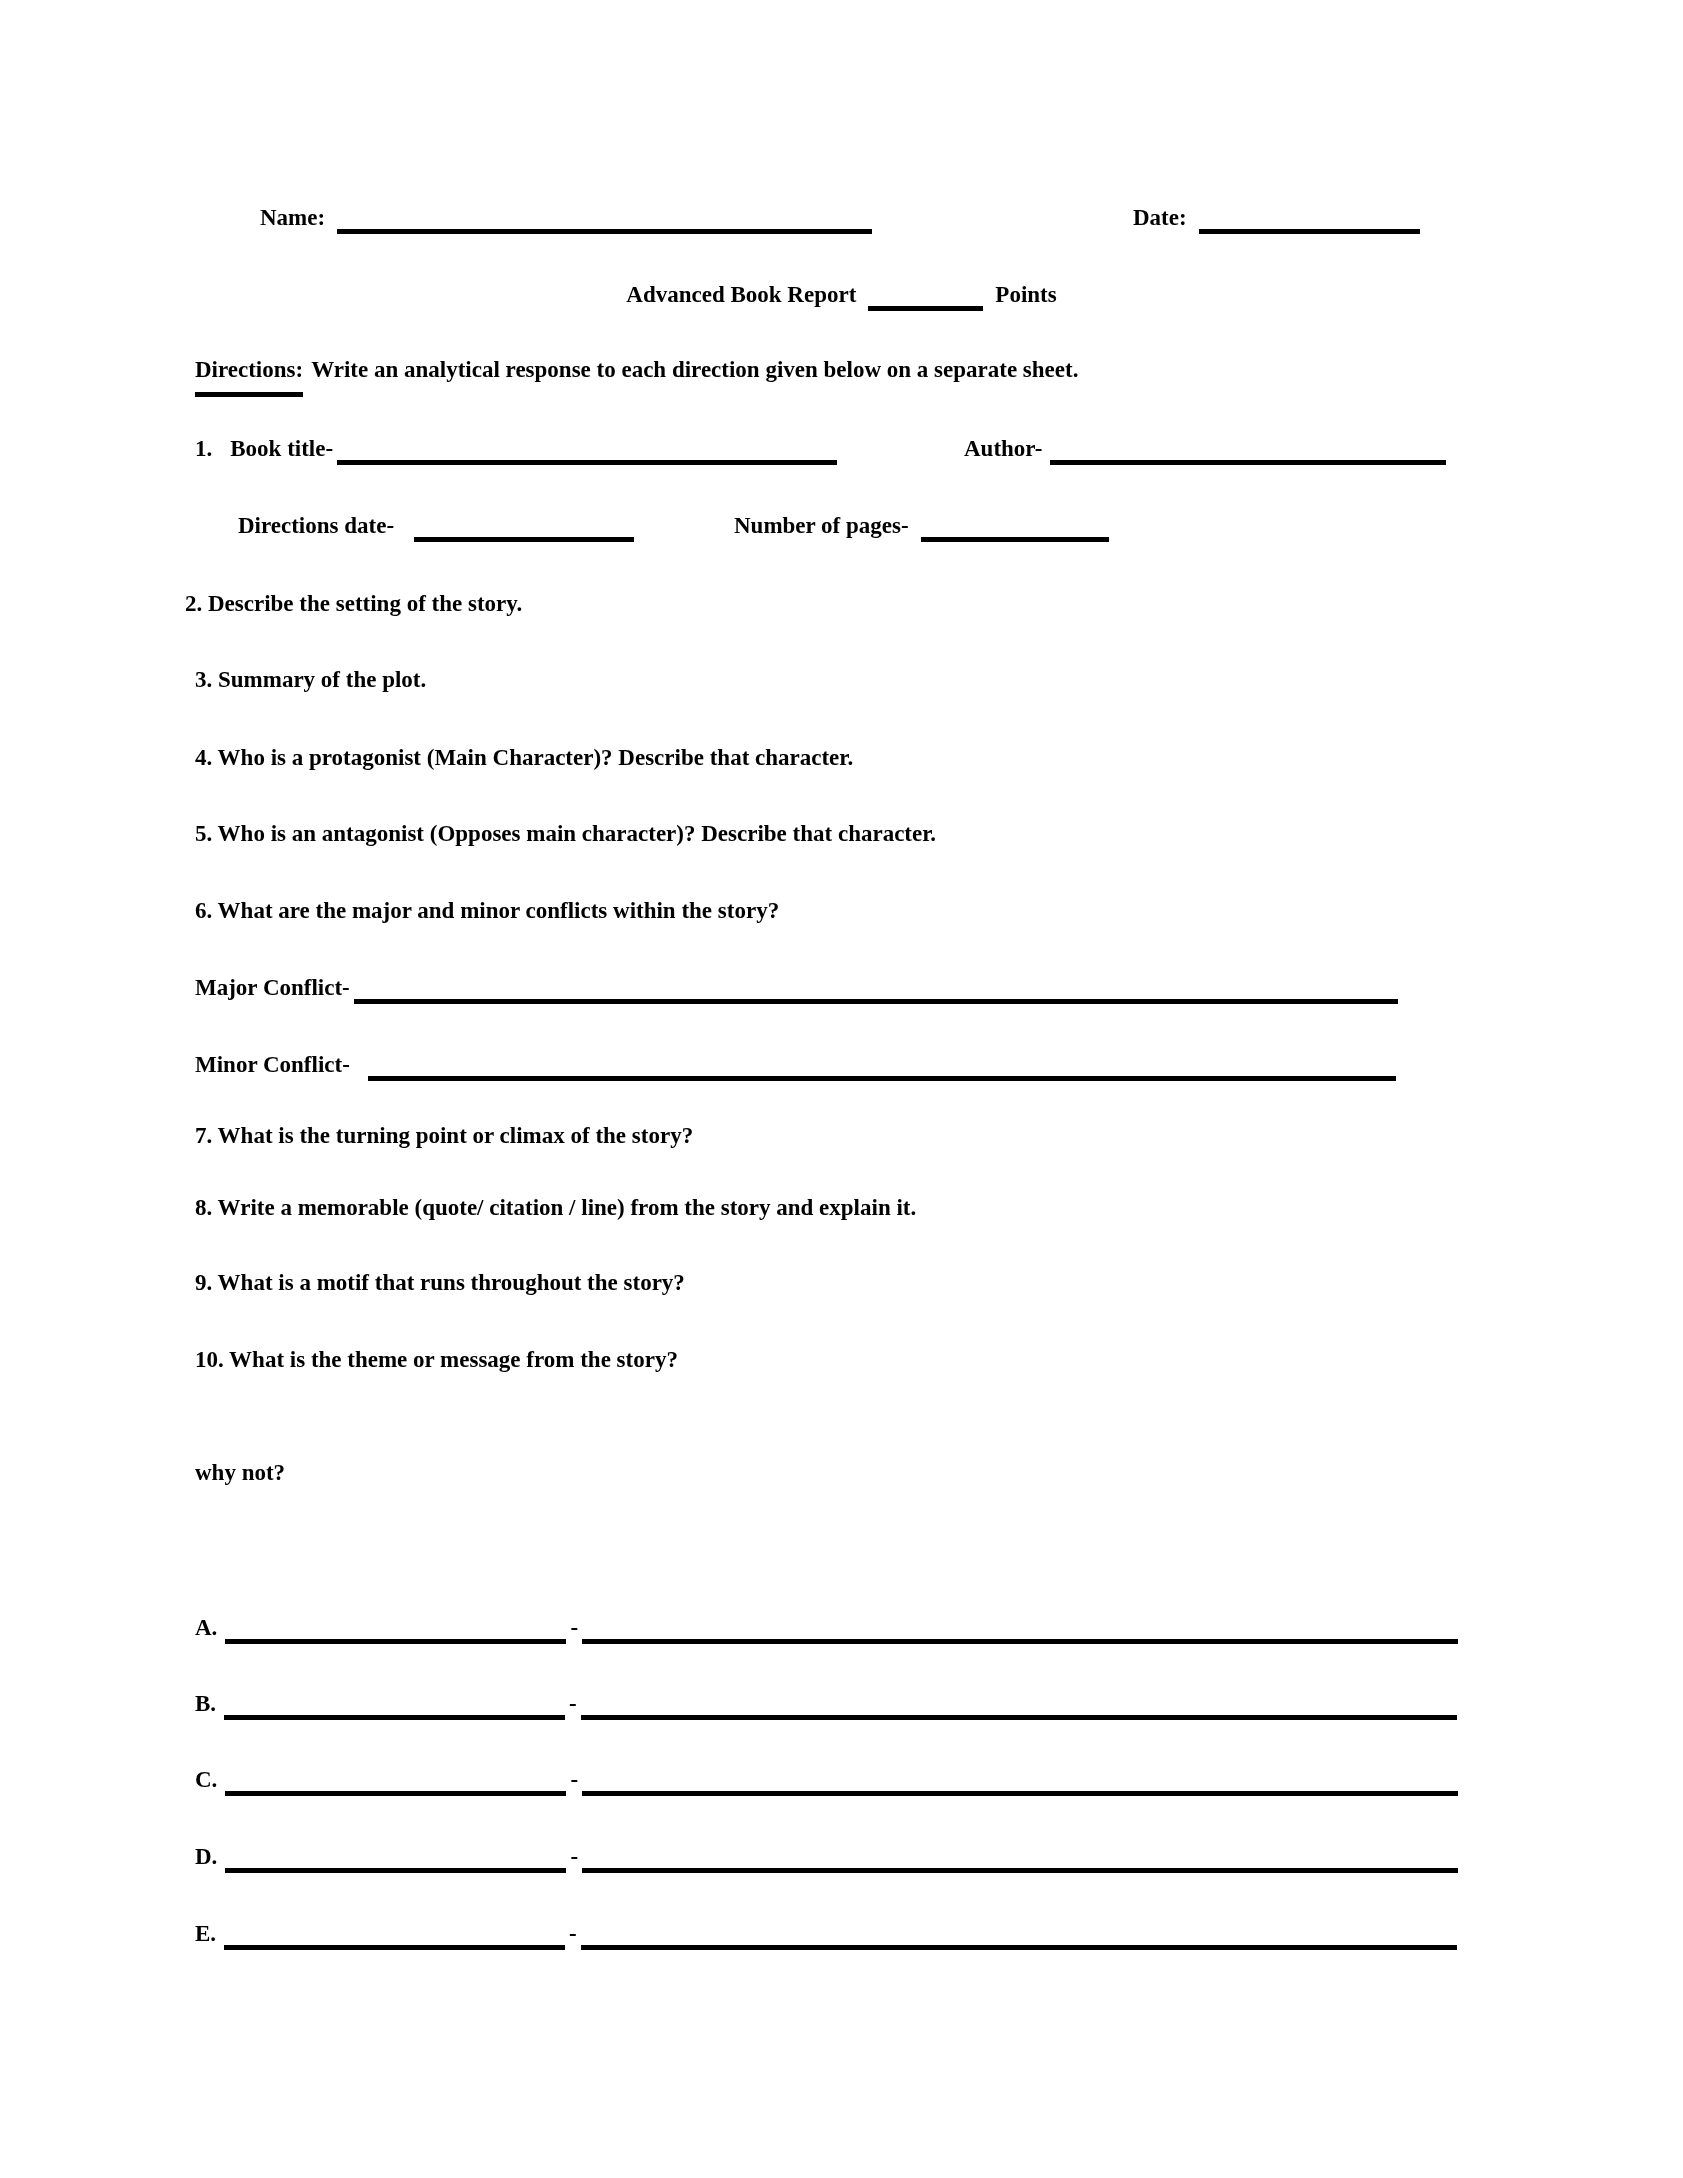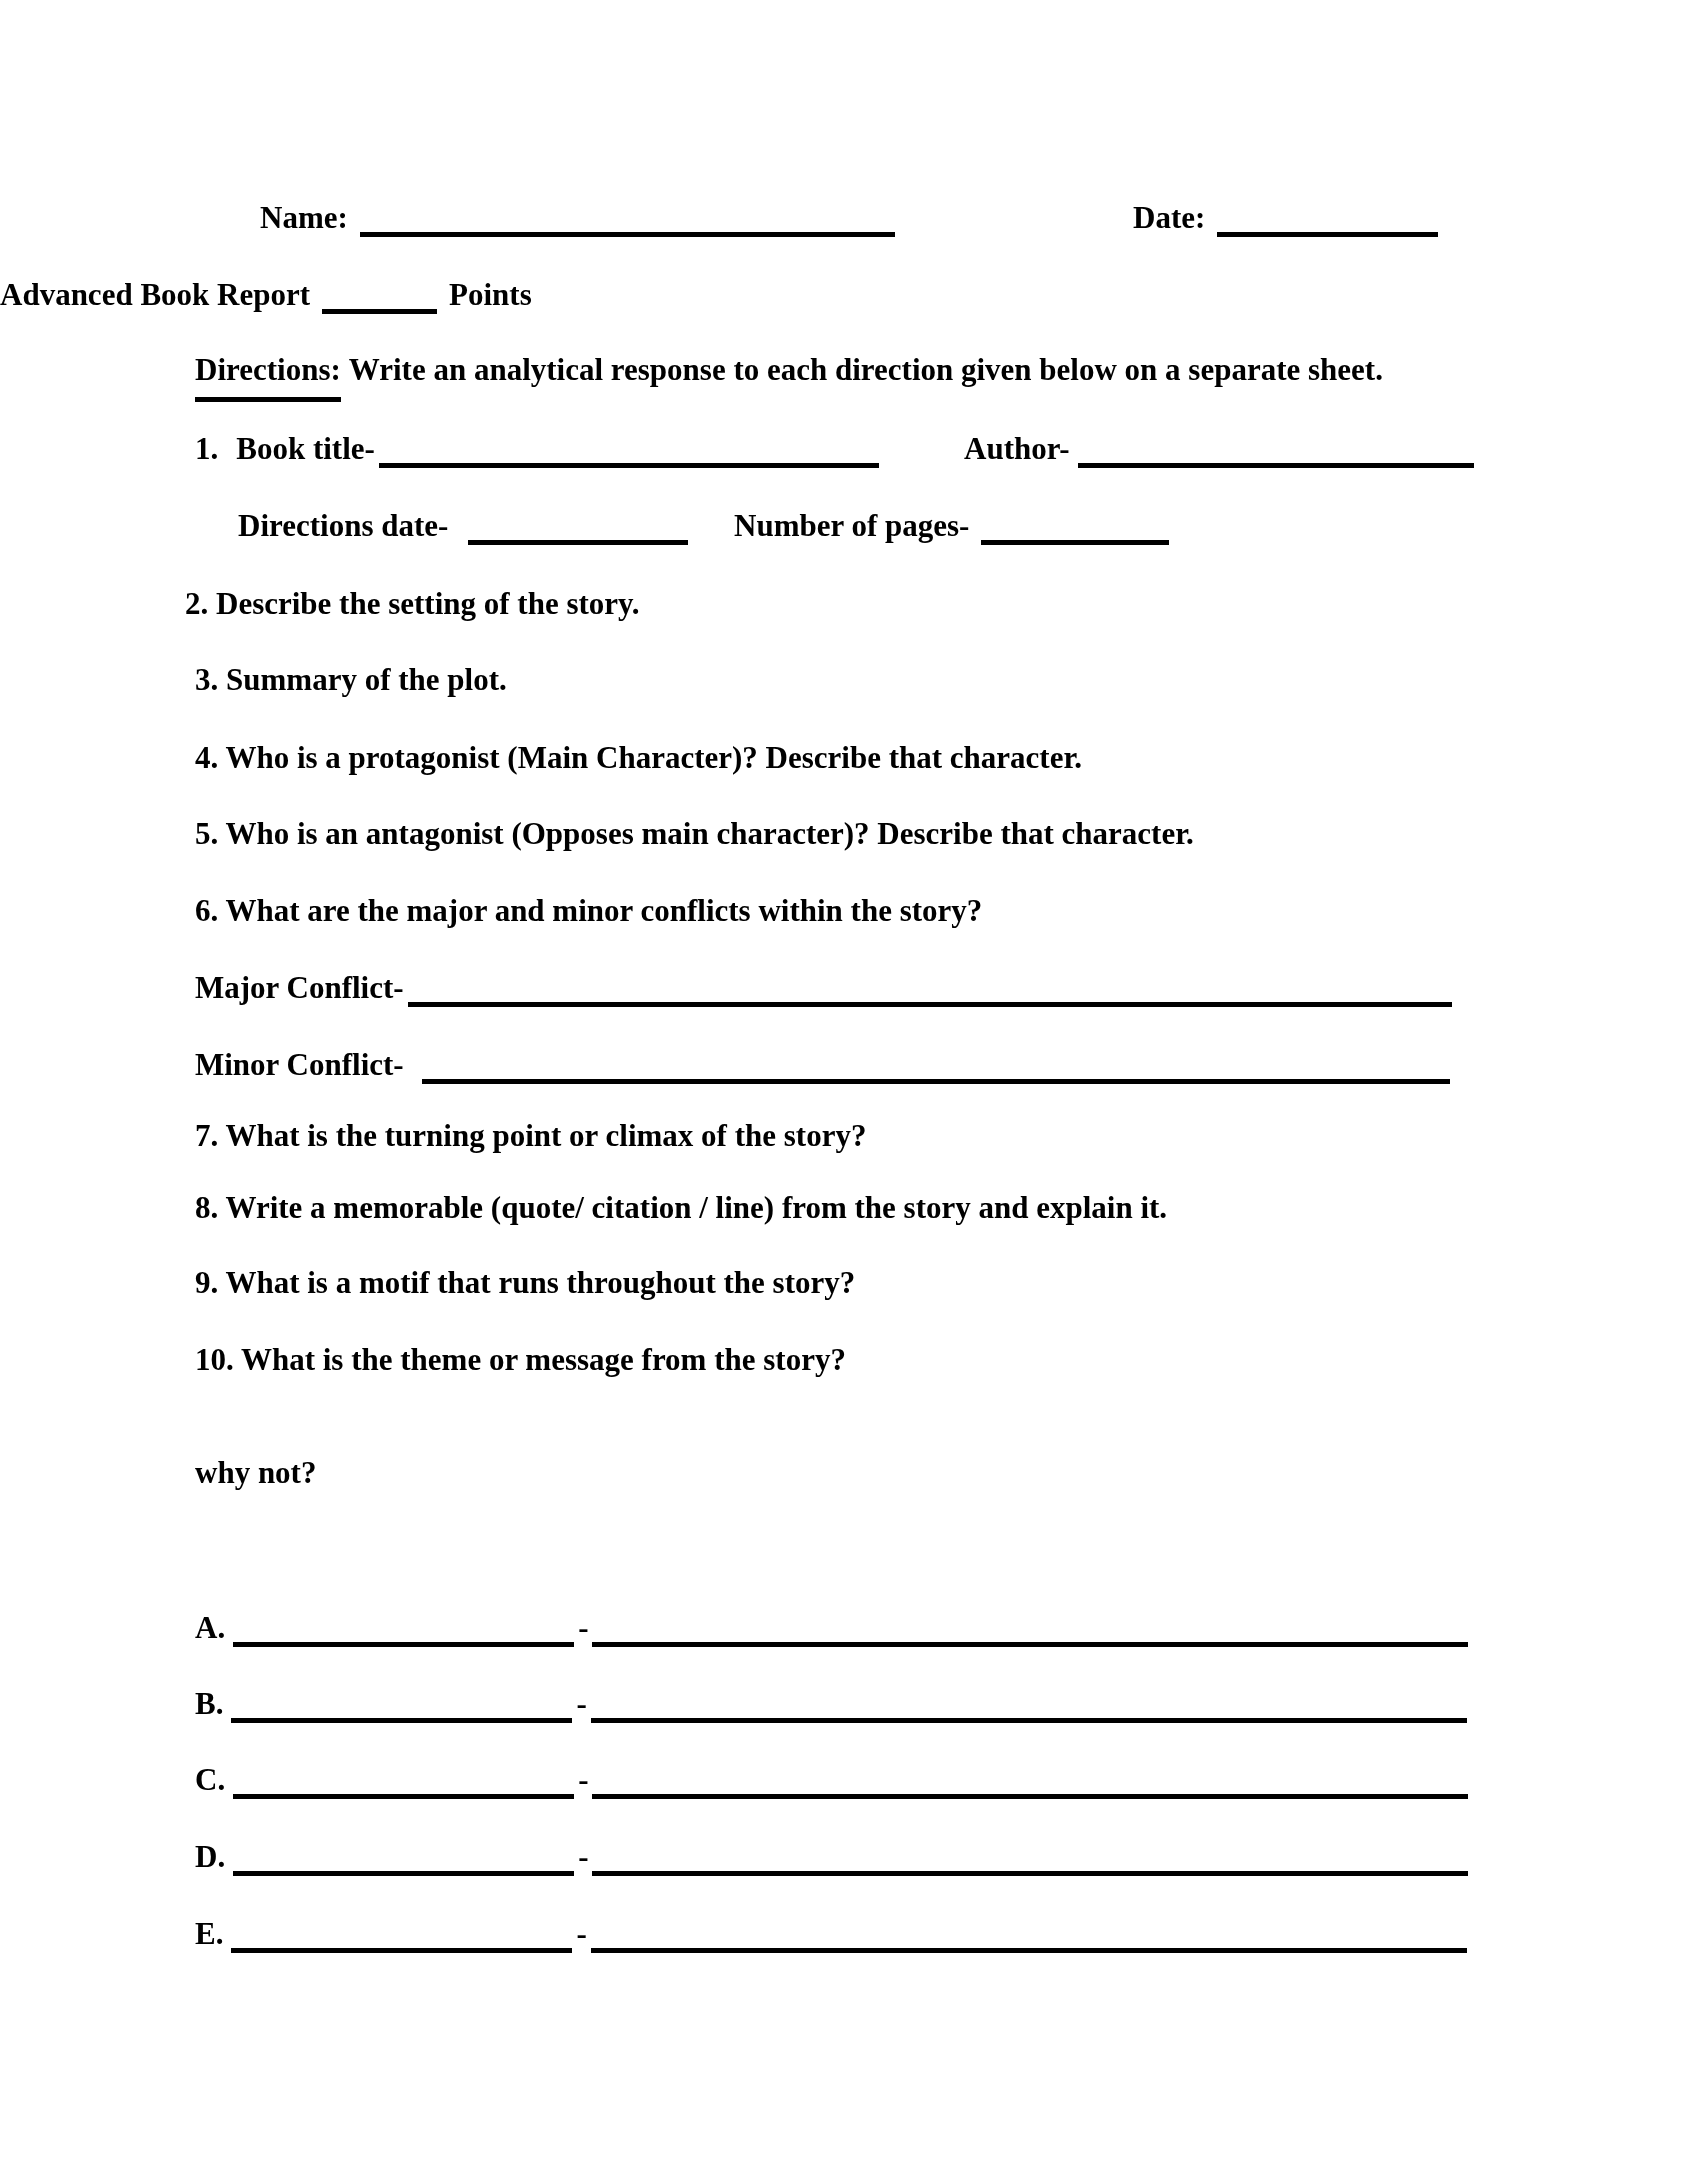--- a/index.html
+++ b/index.html
@@ -8,31 +8,32 @@
     background: #ffffff;
   }
   .page {
     position: relative;
     width: 1683px;
     height: 2178px;
     background: #ffffff;
     color: #000000;
     font-family: "Liberation Serif", "DejaVu Serif", serif;
     font-weight: bold;
-    font-size: 31px;
+    font-size: 23px;
     overflow: hidden;
   }
   .row {
     position: absolute;
     white-space: nowrap;
     line-height: 40px;
   }
   .center-row {
     left: 0;
     width: 1683px;
+    text-align: center;
   }
   
   .fl {
     display: inline-block;
     height: 2px;
     border-bottom: 5px solid #000000;
     vertical-align: -9px;
   }
   .ul-label {
     border-bottom: 5px solid #000000;

